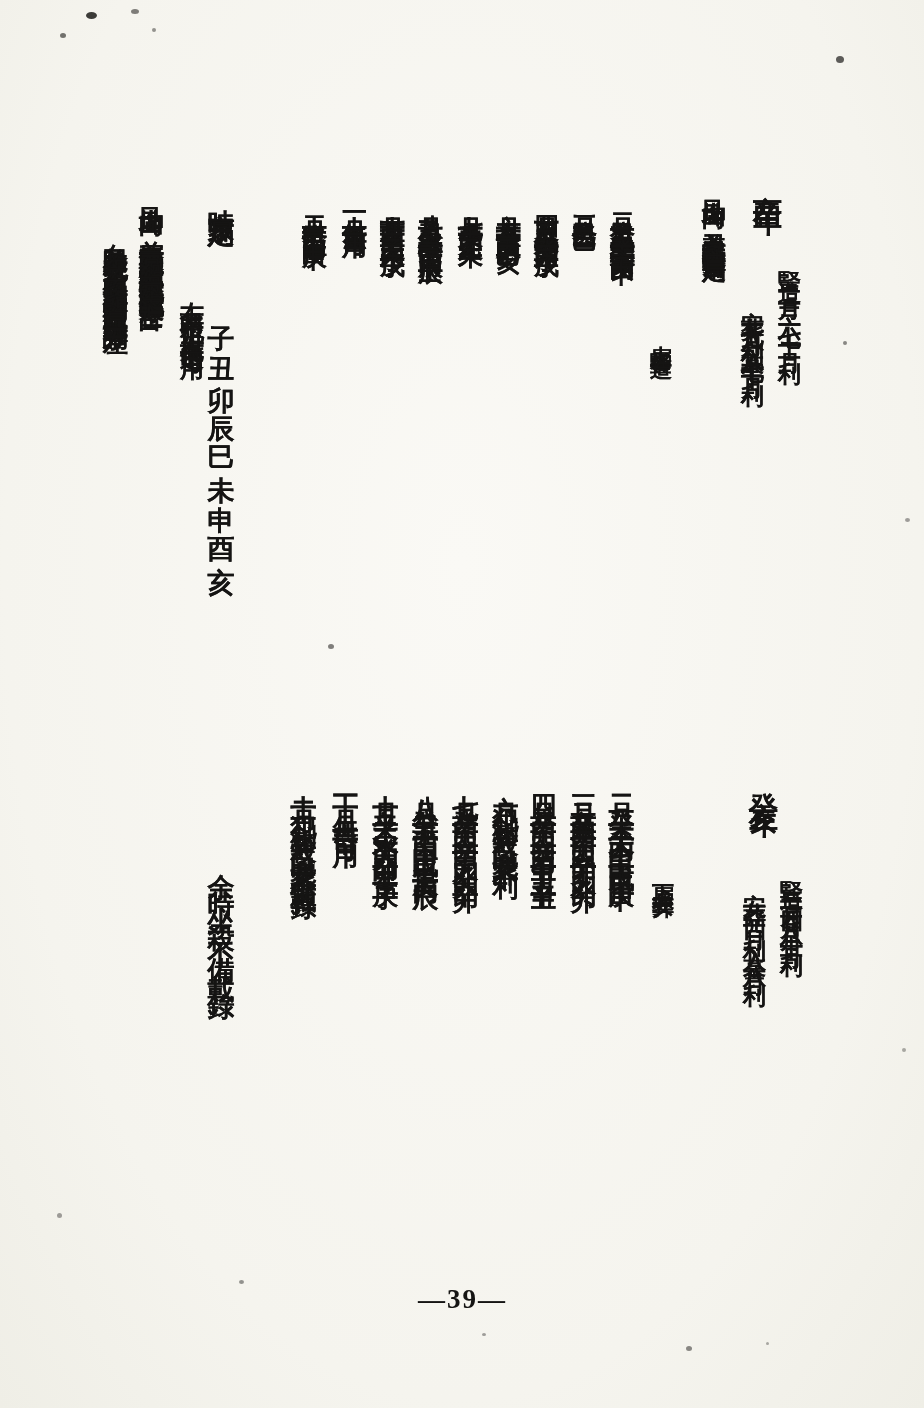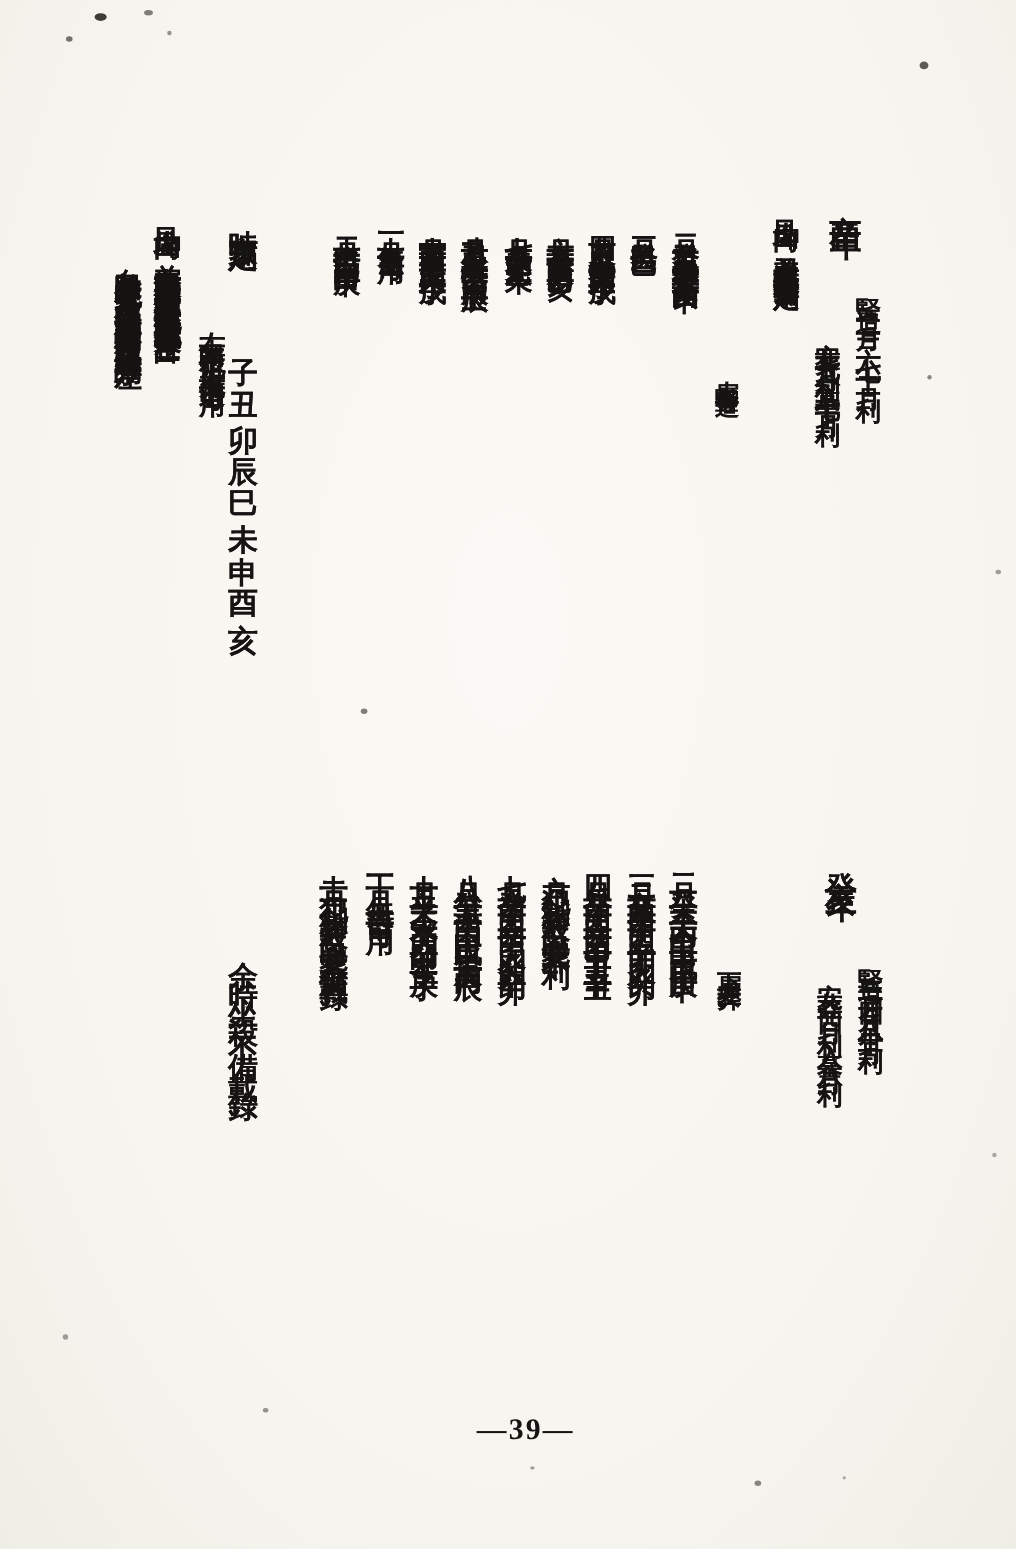--- a/index.html
+++ b/index.html
@@ -24,21 +24,21 @@
   .mcol{font-size:25px;letter-spacing:3px;}
   .mcol-lower{font-size:26px;letter-spacing:7px;}
   .hour-head{font-size:27px;letter-spacing:4px;}
   .hour-branches{font-size:27px;letter-spacing:30px;}
   .hour-tail{font-size:27px;letter-spacing:17px;}
   .note{font-size:24px;letter-spacing:5px;}
   .closing1{font-size:25px;letter-spacing:2px;}
   .closing2{font-size:25px;letter-spacing:3px;}
   .pageno{
     position:absolute;left:418px;top:1284px;width:120px;
-    font-size:27px;letter-spacing:2px;text-align:center;
+    font-size:27px;letter-spacing:2px;text-align:left;
     font-family:"Liberation Serif","DejaVu Serif",serif;
   }
   .speck{position:absolute;background:#1b1a18;border-radius:50%;}
 </style>
 </head>
 <body>
 
 <div class="vcol year" style="left:748px;top:172px;">辛酉年</div>
 <div class="vcol subline" style="left:774px;top:253px;letter-spacing:9px;">豎造二月三六七十二月利</div>
 <div class="vcol subline" style="left:737px;top:293px;letter-spacing:6px;">安葬七八月利入墓七十一月利</div>

